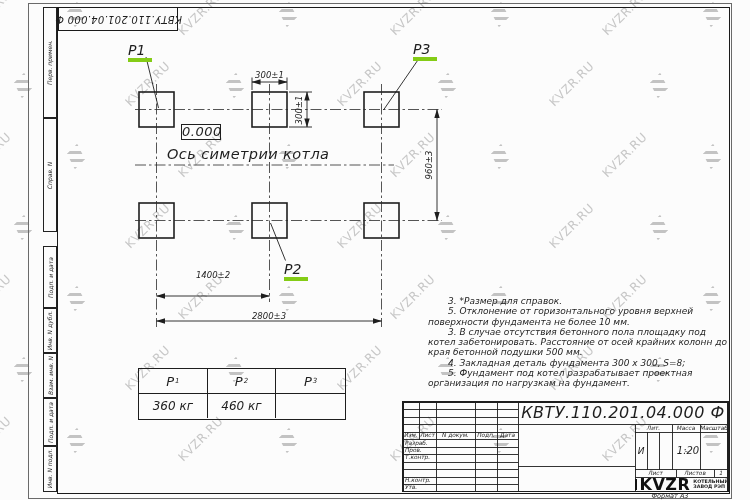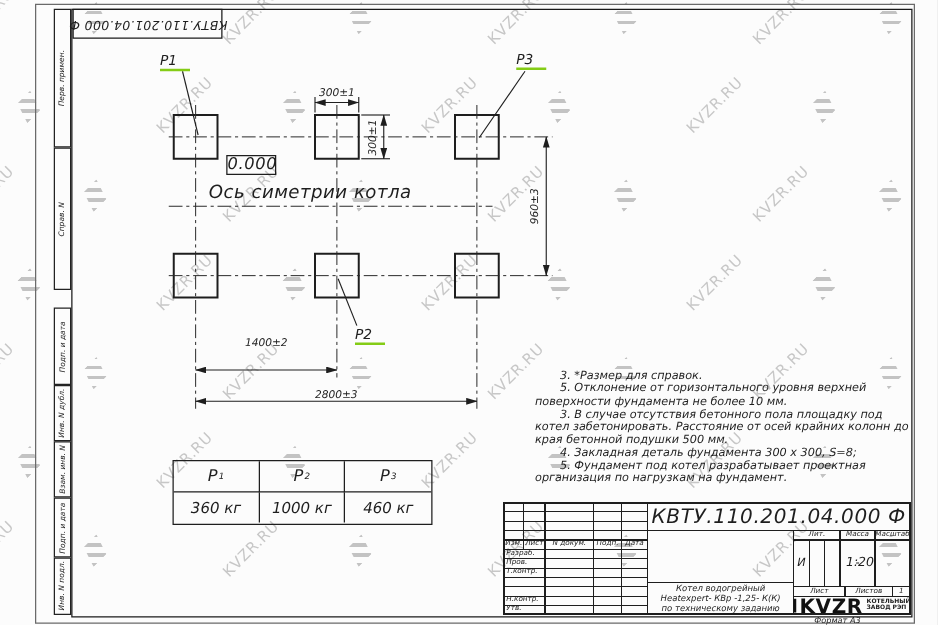--- a/index.html
+++ b/index.html
@@ -21,21 +21,21 @@
   .mcell span{transform:rotate(-90deg);white-space:nowrap;font-size:6px;font-style:italic;color:#1e1e1e;}
   
   .top-stamp{position:absolute;left:58px;top:7px;width:120px;height:24px;border:1.2px solid #1a1a1a;
              box-sizing:border-box;z-index:2;display:flex;align-items:center;justify-content:center;}
   .top-stamp span{display:block;transform:rotate(180deg);font-size:10px;font-style:italic;white-space:nowrap;letter-spacing:.3px;}
   svg.linework{position:absolute;inset:0;z-index:2;}
   
   .lbl{position:absolute;z-index:3;font-style:italic;color:#1e1e1e;}
   .dim{font-size:8.5px;text-align:center;}
   .rot{transform:rotate(-90deg);transform-origin:center;}
-  .ptlbl{font-size:11px;border-bottom:2px solid #84cc16;text-align:left;width:24px;padding-bottom:0px;}
+  .ptlbl{font-size:14px;border-bottom:4px solid #84cc16;text-align:left;width:24px;padding-bottom:0px;}
   .elev{left:181px;top:124px;width:40px;height:16px;border:1.3px solid #1e1e1e;box-sizing:border-box;
         text-align:center;line-height:13.5px;font-size:13px;letter-spacing:.5px;}
   .axis{left:167px;top:146px;font-size:14.5px;letter-spacing:.4px;white-space:nowrap;}
   
   .notes{position:absolute;left:428px;top:296px;width:308px;z-index:3;}
   .note-p{text-indent:20px;font-style:italic;font-size:9px;line-height:10.3px;}
   
   .ltable{position:absolute;left:138px;top:368px;width:208px;height:52px;border:1.3px solid #1e1e1e;
           box-sizing:border-box;display:grid;grid-template-rows:25px 24px;grid-template-columns:1fr 1fr 1fr;z-index:3;}
   .lt-cell{border-right:1px solid #1e1e1e;border-bottom:1px solid #1e1e1e;display:flex;align-items:center;
@@ -256,30 +256,24 @@
       </div>
     <div class="lt-cell">
         <i>Р</i>
         <sub>2</sub>
       </div>
     <div class="lt-cell">
         <i>Р</i>
         <sub>3</sub>
       </div>
     <div class="lt-cell last-row">360  кг</div>
-    <div class="lt-cell last-row">1000 кг</div>
     <div class="lt-cell last-row">460  кг</div>
   </div>
 
   <div class="tb tb-doc">КВТУ.110.201.04.000  Ф</div>
-  <div class="tb tb-sub">
-      <div>Котел водогрейный</div>
-      <div>Heatexpert- КВр -1,25- К(К)</div>
-      <div>по техническому заданию</div>
-    </div>
 
   <div class="tb tb-s" style="left:403px;top:432px;width:16px">Изм.</div>
   <div class="tb tb-s" style="left:419px;top:432px;width:17px">Лист</div>
   <div class="tb tb-s" style="left:436px;top:432px;width:39px">N докум.</div>
   <div class="tb tb-s" style="left:475px;top:432px;width:22px">Подп.</div>
   <div class="tb tb-s" style="left:497px;top:432px;width:21px">Дата</div>
 
   <div class="tb staff-rows">
       <div>Разраб.</div>
       <div>Пров.</div>

